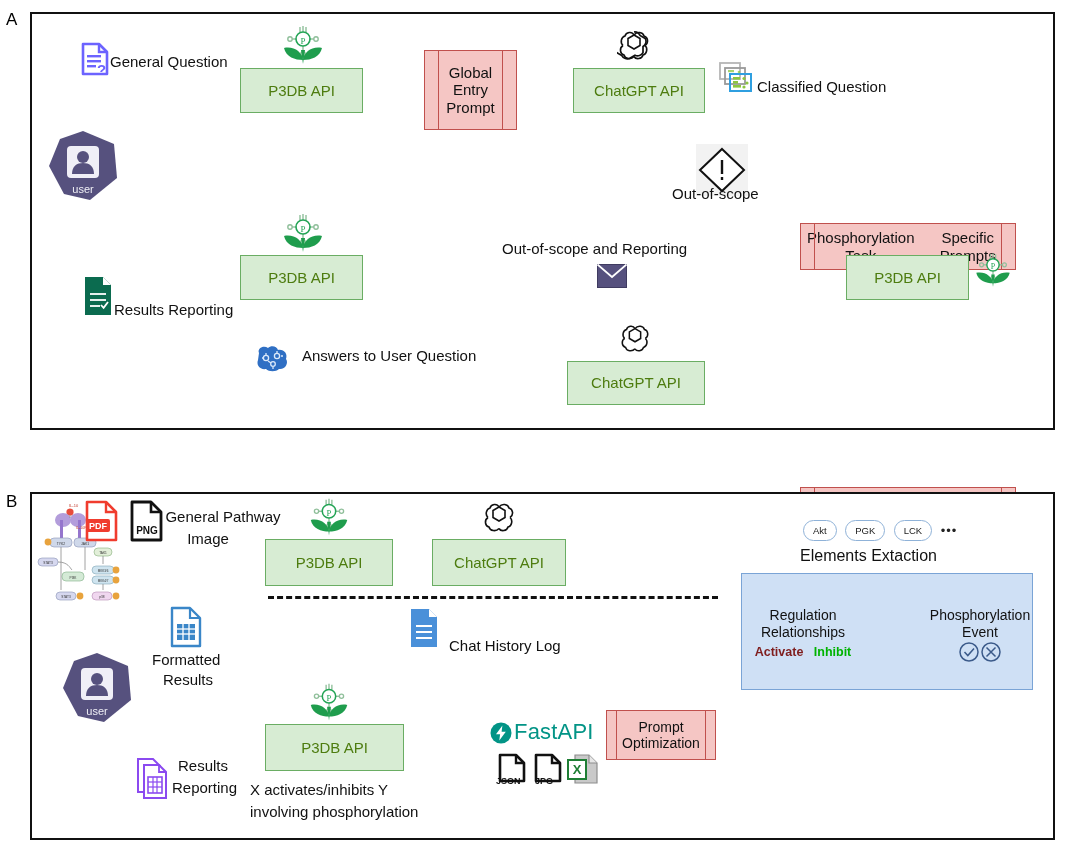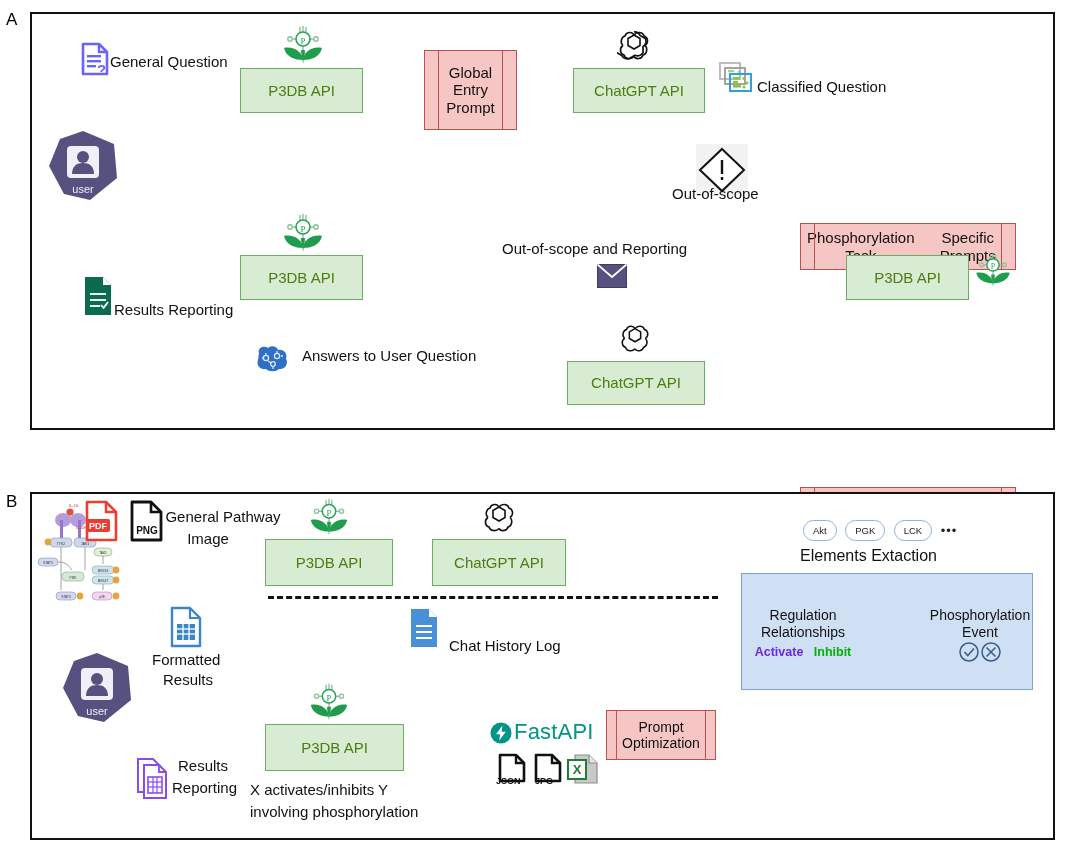--- a/index.html
+++ b/index.html
@@ -29,21 +29,21 @@
   .user-hex .u-label{position:absolute;left:0;right:0;bottom:7px;text-align:center;
       font-size:11px;color:#efeff5;font-family:"Liberation Sans",sans-serif;}
 
   .pill{display:inline-block;border:1.4px solid #8fb2d8;border-radius:11px;background:#fff;
         font-size:9.5px;padding:4px 9px;color:#222;margin-right:4px;vertical-align:middle;}
   .pills-row{position:absolute;white-space:nowrap;}
   .dots{font-size:13px;color:#222;letter-spacing:1px;vertical-align:middle;}
 
   .blue-panel{position:absolute;background:#cfe0f5;border:1.4px solid #7aa4d6;box-sizing:border-box;}
 
-  .act{color:#6d28d9;font-weight:bold;font-size:12.5px;}
+  .act{color:#7f1d1d;font-weight:bold;font-size:12.5px;}
   .inh{color:#00b300;font-weight:bold;font-size:12.5px;}
 
   .fastapi-word{position:absolute;font-size:22px;color:#029486;font-weight:400;
       font-family:"Liberation Sans",sans-serif;letter-spacing:0.2px;}
 
   .filetag{position:absolute;font-size:9px;font-weight:bold;color:#111;}
   .dash-line{position:absolute;border-top:3px dashed #111;}
 </style>
 </head>
 <body>

